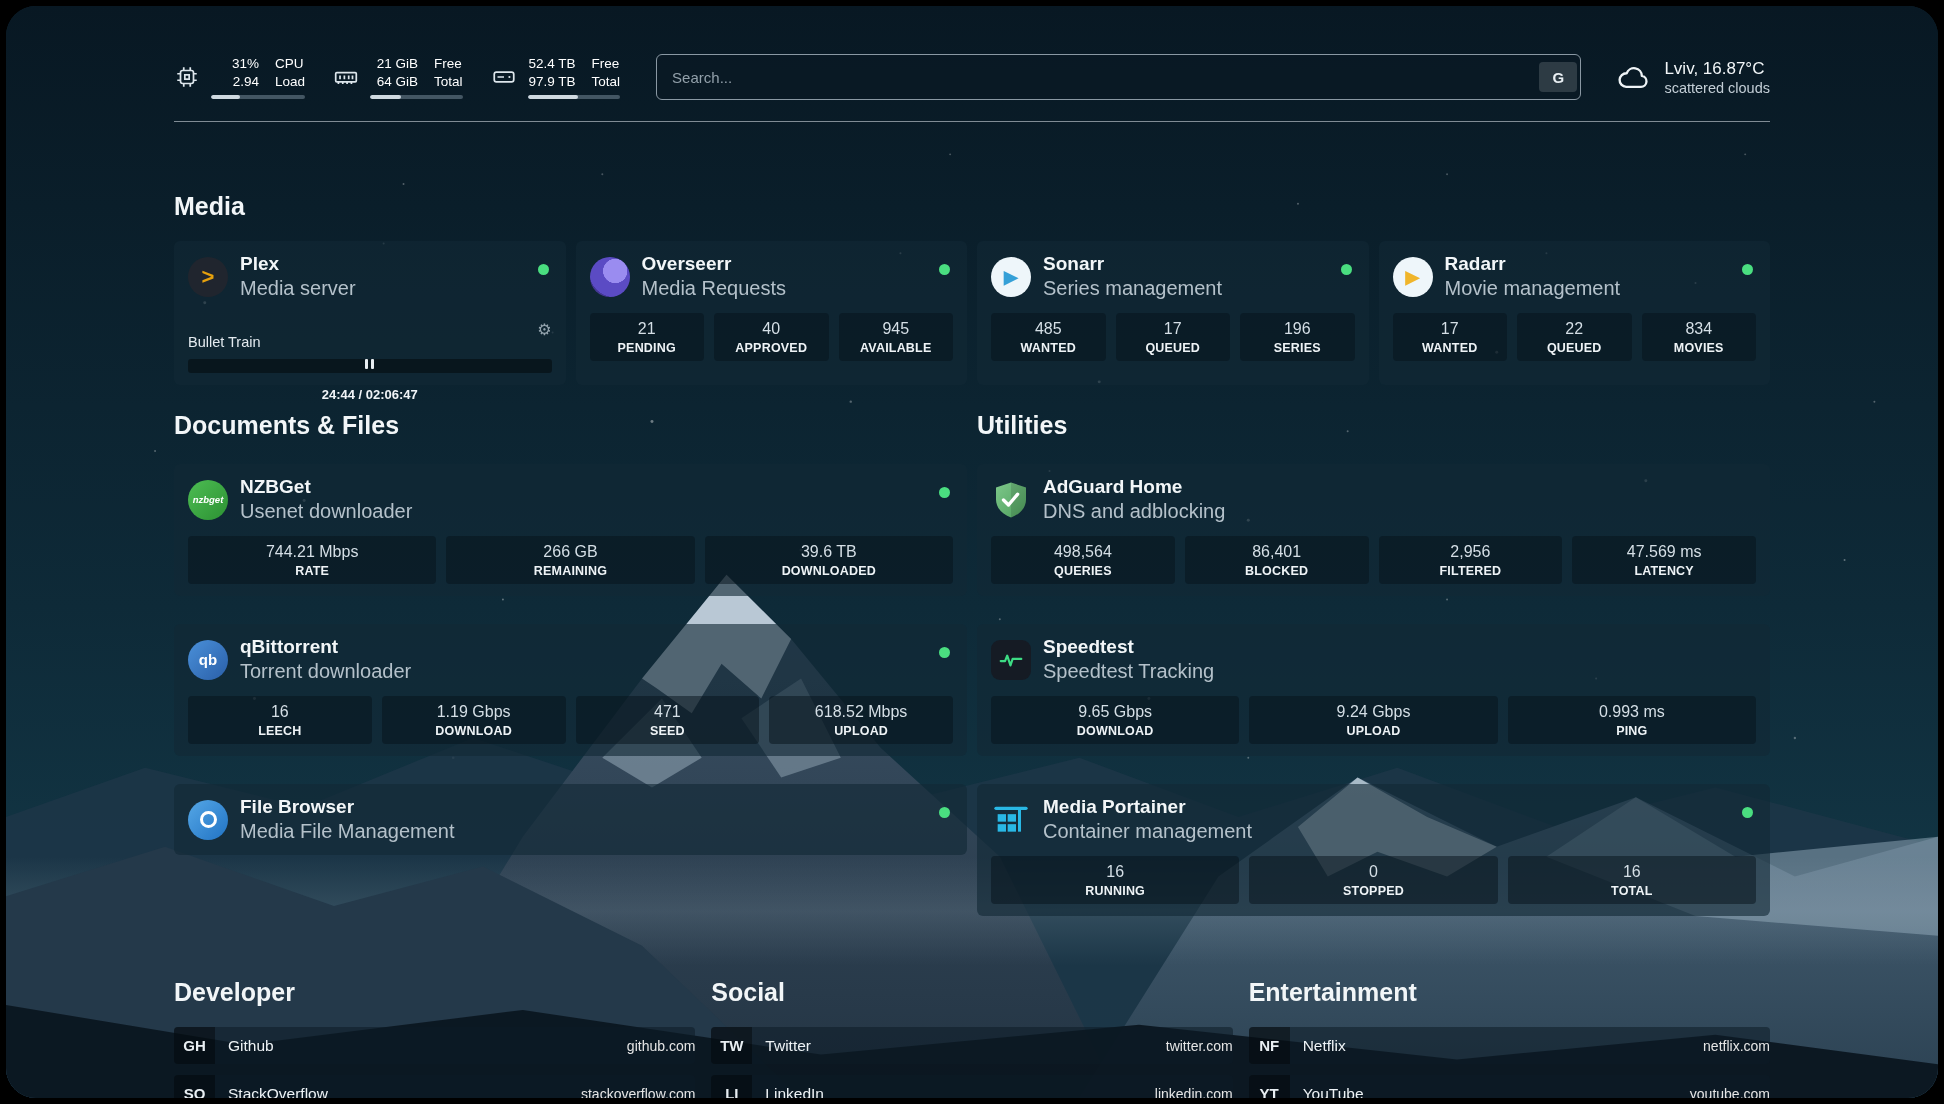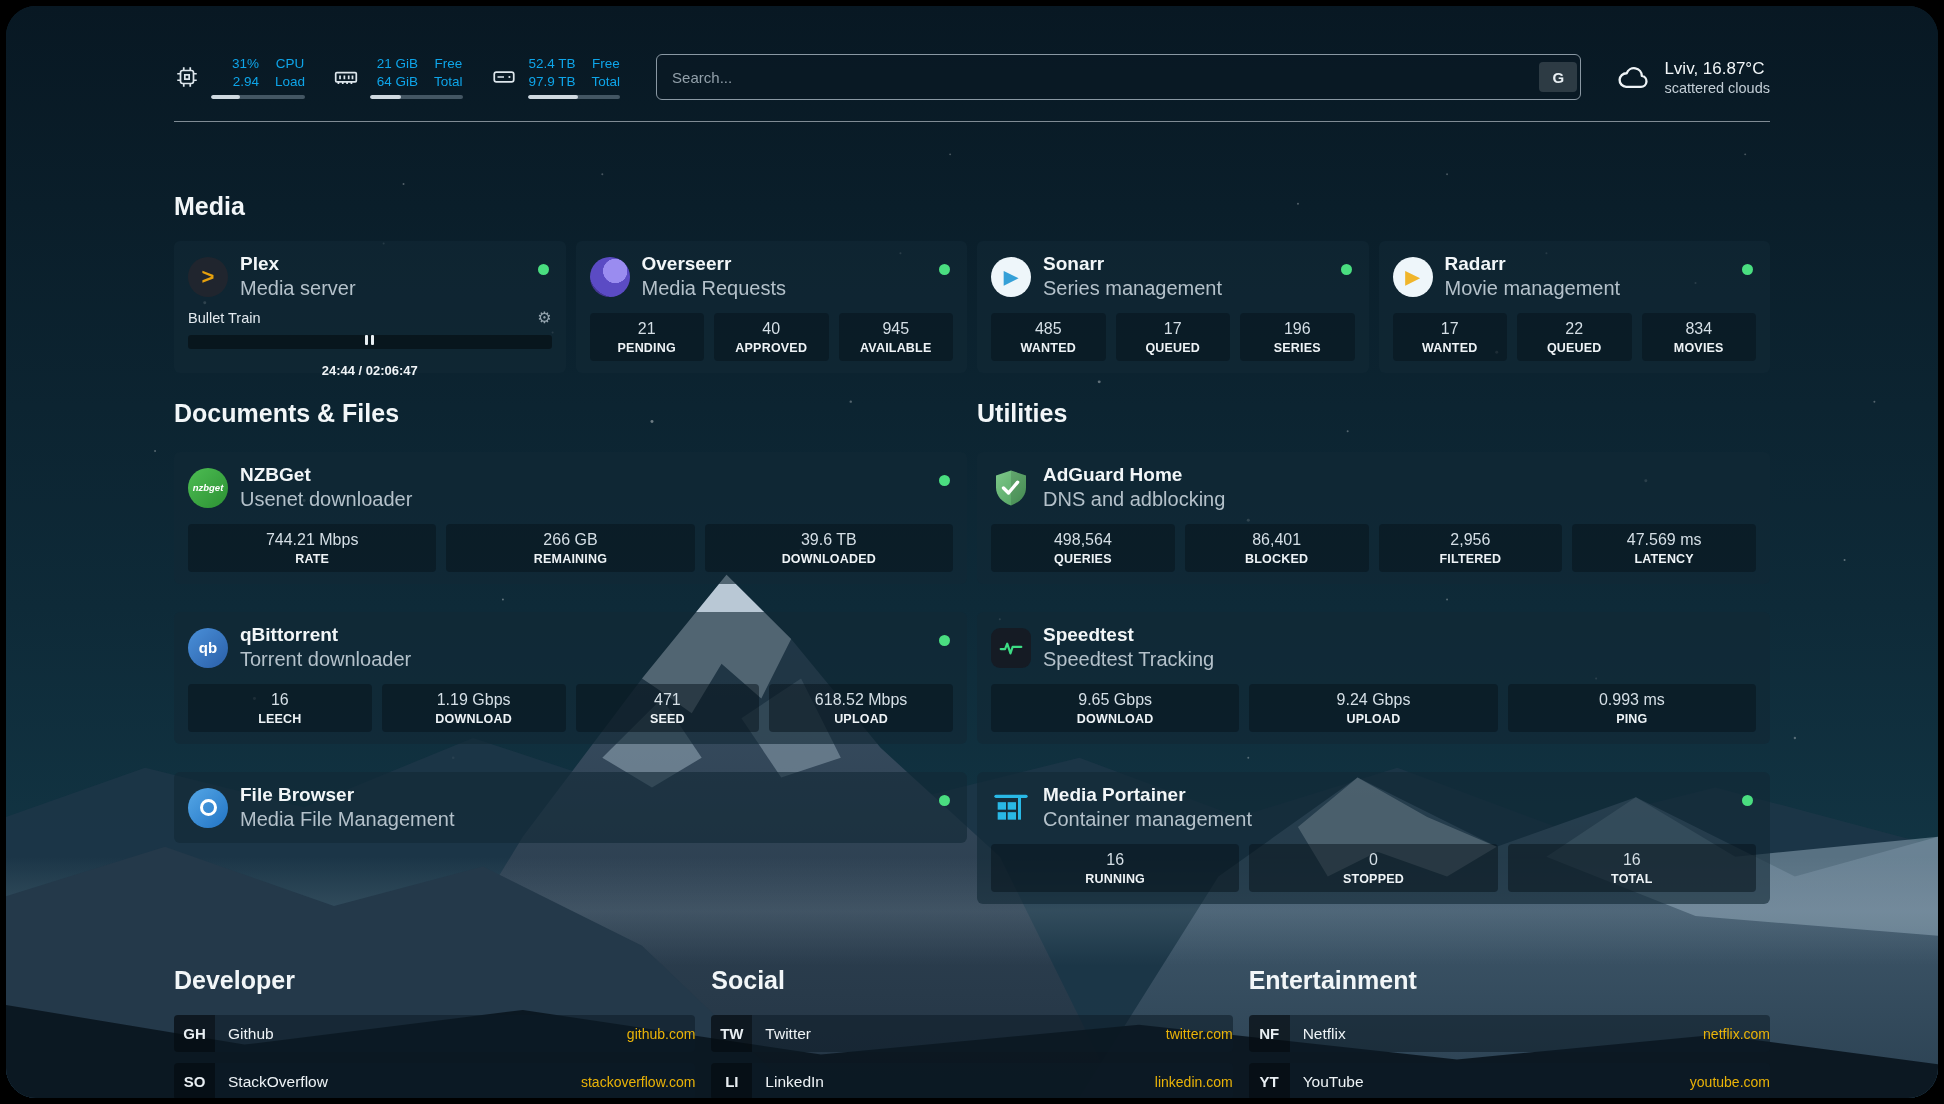--- a/index.html
+++ b/index.html
@@ -13,21 +13,21 @@
 
   .content { position:absolute; inset:0; padding:44px 168px 0; color:#eef3f6; }
 
   
   .topbar { display:flex; align-items:center; height:54px; }
   .resources { display:flex; gap:28px; align-items:center; }
   .res { display:flex; gap:11px; align-items:center; }
   .res-icon { width:26px; height:26px; color:#dde6ec; flex:none; }
   .res-icon svg { width:100%; height:100%; }
   .res-body { display:flex; flex-direction:column; gap:5px; }
-  .res-rows { display:flex; gap:16px; font-size:13.5px; color:#0ea5e9; line-height:1.3;text-align:center; }
+  .res-rows { display:flex; gap:16px; font-size:13.5px; color:#ffffff; line-height:1.3; }
   .res-col { display:flex; flex-direction:column; }
   .res-col.vals { align-items:flex-end; min-width:48px; }
   .res-bar { height:4px; background:rgba(125,145,160,.5); border-radius:2px; overflow:hidden; }
   .res-fill { height:100%; background:#cfd9e0; border-radius:2px; }
 
   .searchbar { flex:1; margin:0 36px; display:flex; align-items:center; height:46px;
     background:rgba(10,25,35,.45); border:1px solid #8a98a3; border-radius:6px; padding:3px; }
   .searchbar input { flex:1; background:transparent; border:none; outline:none; color:#e3eaef;
     font-size:15px; padding:0 12px; font-family:"Liberation Sans", sans-serif; }
   .searchbar input::placeholder { color:#92a0aa; }
@@ -71,21 +71,21 @@
   .nzbget-icon { background:linear-gradient(135deg,#4dbd53,#2c9133); color:#fff; font-size:9.5px; font-style:italic; }
   .qb-icon     { background:linear-gradient(135deg,#4a90d9,#2a5fa8); color:#fff; font-size:15px; }
   .fb-icon     { background:linear-gradient(135deg,#55a7e6,#2173c4); }
   .fb-ring     { width:17px; height:17px; border:3.5px solid #fff; border-radius:50%; }
   .speedtest-icon { background:#151b24; border-radius:9px; }
   .icon-badge svg { width:100%; height:100%; }
   .speedtest-icon svg { width:26px; height:26px; }
 
   
   .np-row { display:flex; align-items:center; justify-content:space-between; margin-top:10px; }
-  .np-title { font-size:14.5px; color:#e3eaef; }
+  .np-title { font-size:14.5px; color:#e3eaef;margin-top:24px; }
   .gear { color:#93a3ad; font-size:16px; cursor:pointer; line-height:1; }
   .np-bar { position:relative; margin-top:9px; height:14px; background:rgba(0,0,0,.42); border-radius:3px;
     display:flex; align-items:center; padding:0 9px; gap:9px;flex-direction:column; }
   .pause-icon { display:flex; gap:3px; cursor:pointer; }
   .pause-icon span { width:3px; height:10px; background:#e8eef2; border-radius:1px; }
   .np-track { flex:1; height:9px; position:relative; }
   .np-fill { position:absolute; left:0; top:0; height:9px; background:#e9eff3; border-radius:5px; }
   .np-time { font-size:13px; font-weight:700; color:#f0f4f7; white-space:nowrap; }
 
   
@@ -93,21 +93,21 @@
   .col-cards { display:flex; flex-direction:column; gap:28px; margin-top:24px; }
 
   
   .bookmarks { display:grid; grid-template-columns:1fr 1fr 1fr; gap:16px; margin-top:62px; }
   .bm-list { display:flex; flex-direction:column; gap:11px; margin-top:20px; }
   .bm-row { display:flex; align-items:center; height:37px; background:rgba(12,28,38,.55); border-radius:4px;
     overflow:hidden; cursor:pointer; }
   .bm-abbr { width:41px; align-self:stretch; background:rgba(0,0,0,.38); display:flex; align-items:center;
     justify-content:center; font-weight:700; font-size:15px; color:#e8eef2; flex:none; }
   .bm-name { padding-left:13px; font-size:15.5px; color:#eef3f6; }
-  .bm-domain { margin-left:auto; font-size:14px; color:#eab308; }
+  .bm-domain { margin-left:auto; font-size:14px; color:#e5e5e5; }
 </style>
 </head>
 <body>
 
 <div class="screen">
 
   <div class="bg">
     <svg viewBox="0 0 1944 1104" preserveAspectRatio="none">
       <defs>
         <linearGradient id="skyG" x1="0" y1="0" x2="0" y2="1">

